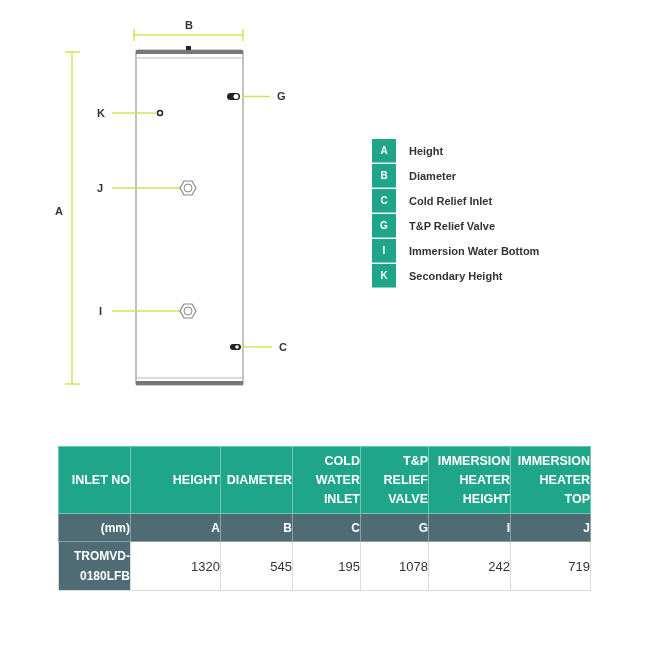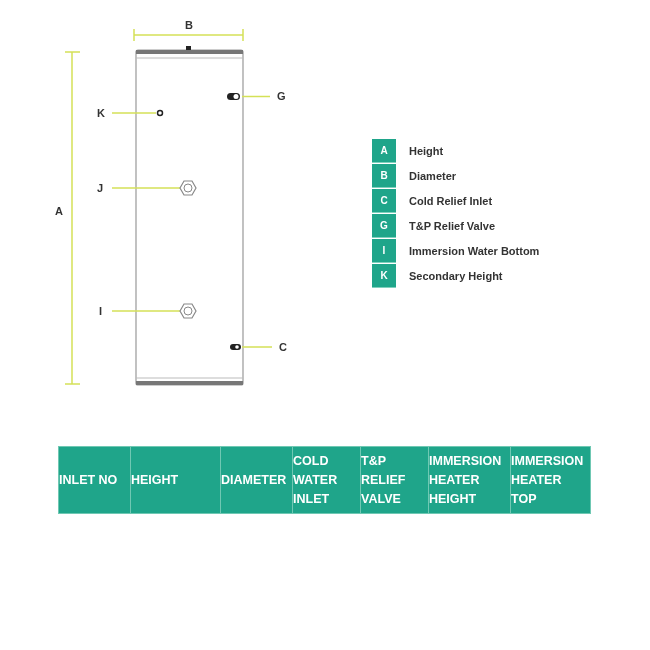--- a/index.html
+++ b/index.html
@@ -8,21 +8,21 @@
   .diagram { position:absolute; left:0; top:0; width:650px; height:420px; }
   .lbl { position:absolute; font-size:11px; font-weight:bold; color:#333; line-height:11px; }
   .legend { position:absolute; left:372px; top:138px; }
   .leg-row { display:flex; align-items:center; height:25px; }
   .leg-key { width:24px; height:24px; background:#1fa58a; color:#fff; font-size:10px;
              font-weight:bold; display:flex; align-items:center; justify-content:center;
              border-bottom:1px solid #7fd0bd; box-sizing:border-box; }
   .leg-text { margin-left:13px; font-size:11px; font-weight:bold; color:#333; }
   table.spec { position:absolute; left:58px; top:446px; border-collapse:collapse;
                table-layout:fixed; width:532px; }
-  table.spec th, table.spec td { border:1px solid #d6dcdc; text-align:left;
+  table.spec th, table.spec td { border:1px solid #d6dcdc; text-align:right;
                padding:0; font-size:12px; }
   tr.hdr th { background:#1fa58a; color:#fff; font-weight:bold; height:66px;
               line-height:19px; font-size:12.5px; border-color:#6fc8b3; }
   tr.sub td { background:#4f6c74; color:#fff; font-weight:bold; height:27px; border-color:#8aa0a5; }
   tr.dat td { background:#fff; color:#333; height:48px; font-size:13px; }
   tr.dat td.item { background:#4f6c74; color:#fff; font-weight:bold; line-height:20px; font-size:12px; }
 </style>
 </head>
 <body>
 
@@ -128,14 +128,32 @@
   <tbody>
       <tr class="hdr">
     <th><span>INLET NO</span></th>
     <th><span>HEIGHT</span></th>
     <th><span>DIAMETER</span></th>
     <th><span>COLD</span><br><span>WATER</span><br><span>INLET</span></th>
     <th><span>T&amp;P</span><br><span>RELIEF</span><br><span>VALVE</span></th>
     <th><span>IMMERSION</span><br><span>HEATER</span><br><span>HEIGHT</span></th>
     <th><span>IMMERSION</span><br><span>HEATER</span><br><span>TOP</span></th>
   </tr>
+  <tr class="sub">
+    <td>(mm)</td>
+    <td>A</td>
+    <td>B</td>
+    <td>C</td>
+    <td>G</td>
+    <td>I</td>
+    <td>J</td>
+  </tr>
+  <tr class="dat">
+    <td class="item"><span>TROMVD-</span><br><span>0180LFB</span></td>
+    <td>1320</td>
+    <td>545</td>
+    <td>195</td>
+    <td>1078</td>
+    <td>242</td>
+    <td>719</td>
+  </tr>
 </tbody>
   </table>
 
 </body></html>

